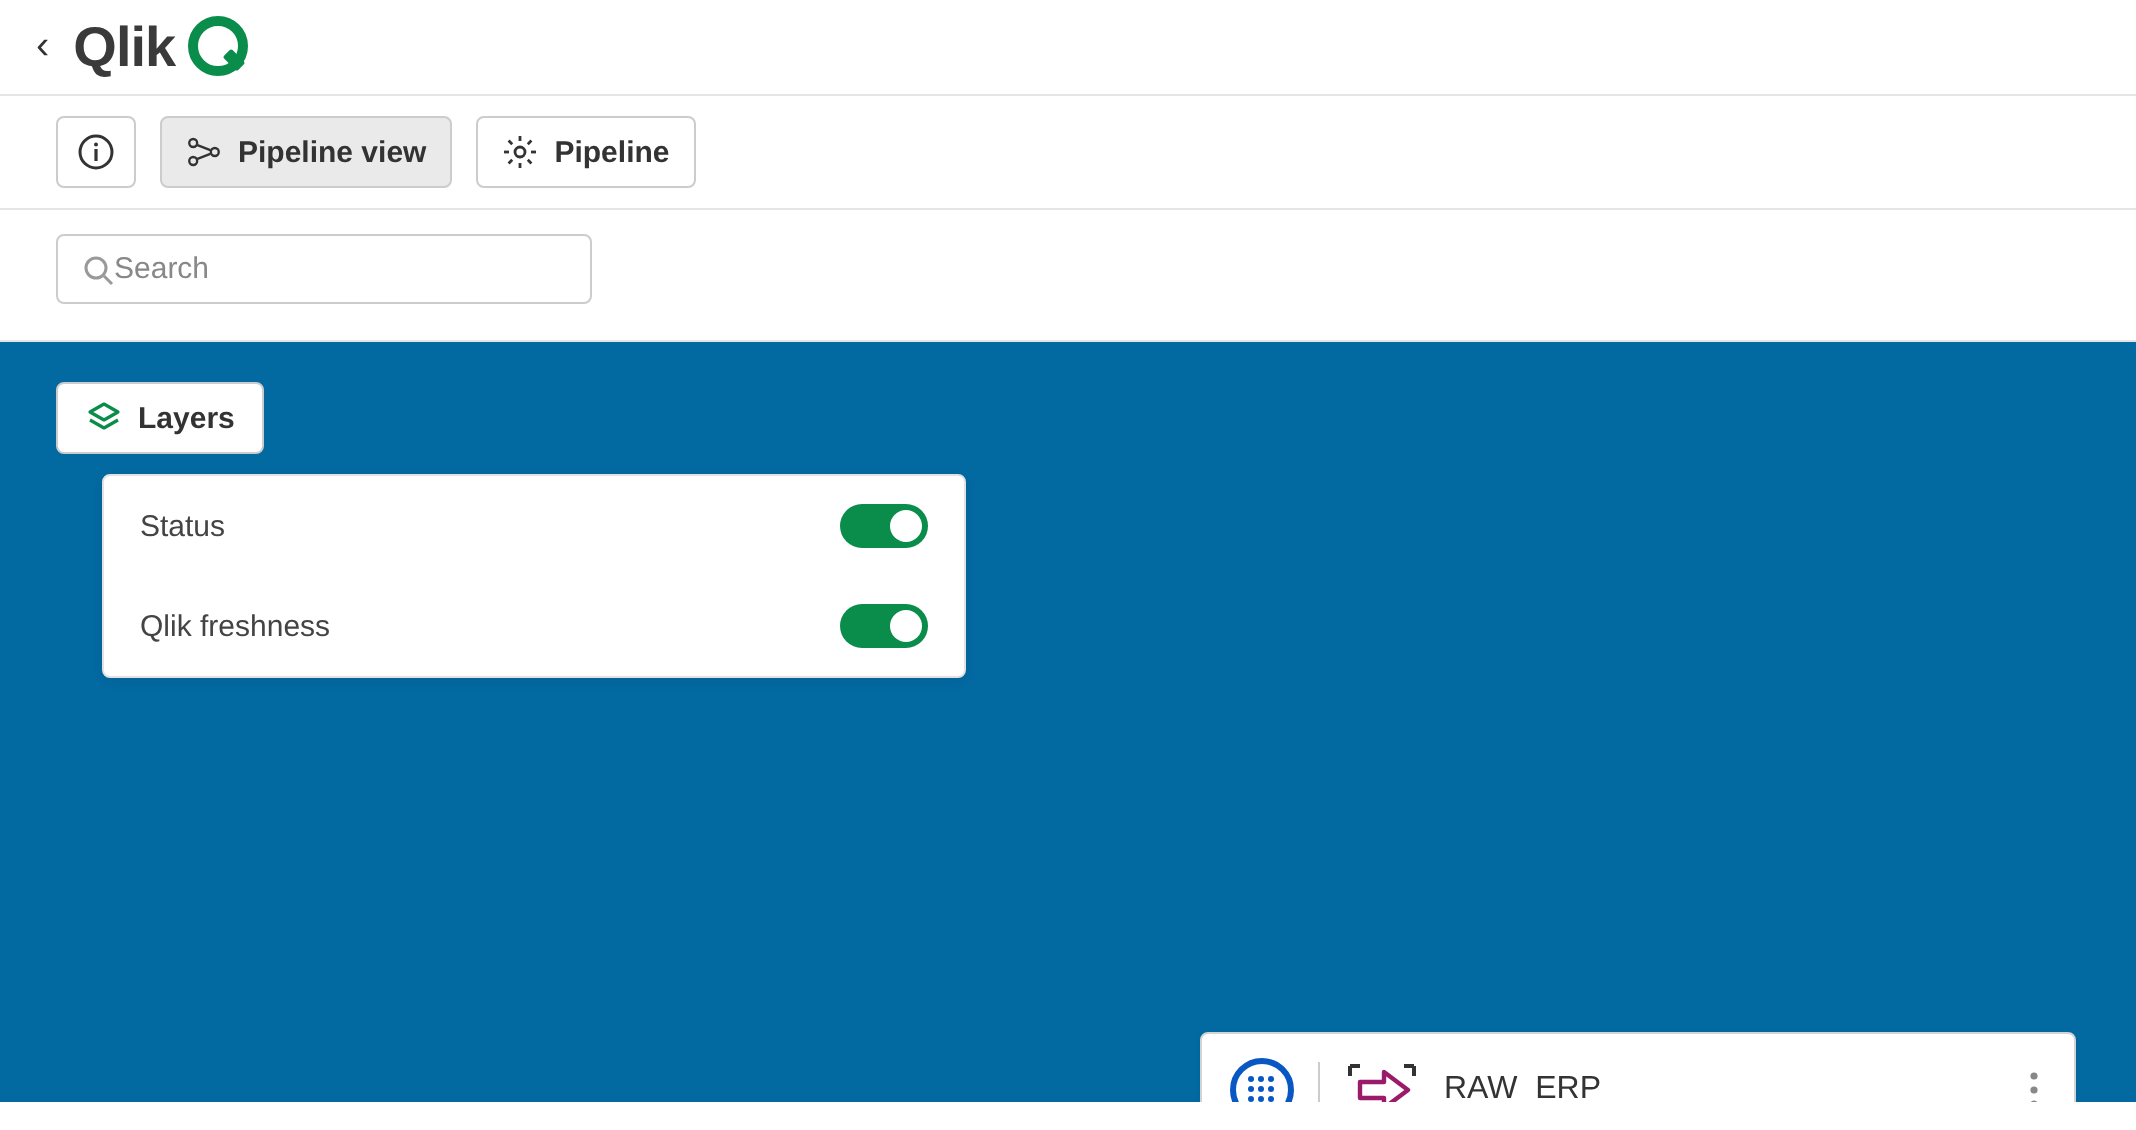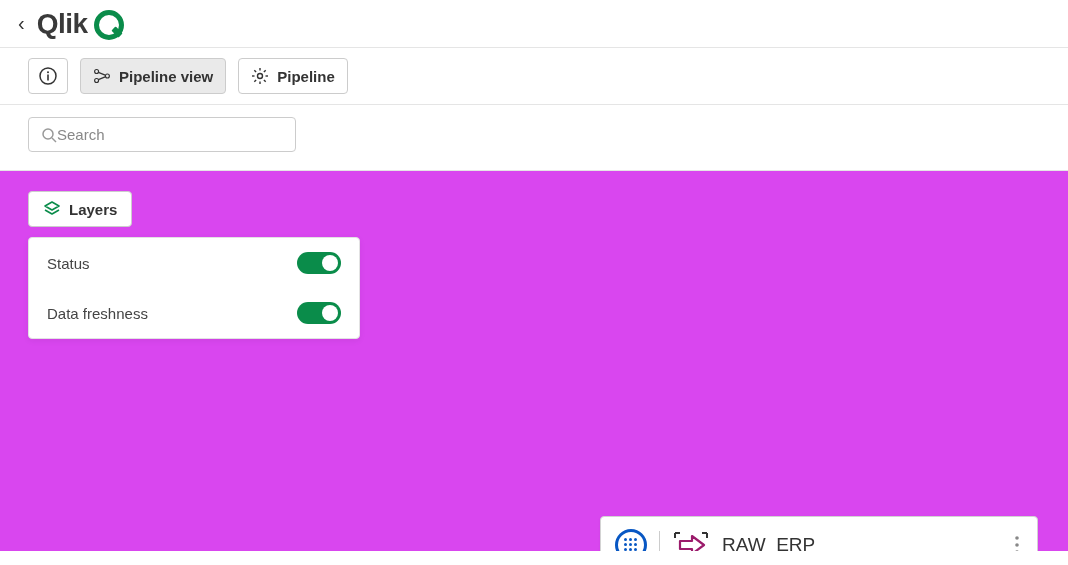--- a/index.html
+++ b/index.html
@@ -1,48 +1,48 @@
 <!DOCTYPE html>
 <html><head>
 <meta charset="utf-8">
 <style>
   * { box-sizing: border-box; margin: 0; padding: 0; }
   body { font-family: -apple-system, BlinkMacSystemFont, "Segoe UI", Arial, sans-serif; background: #fff; color: #333; font-size: 14px; width: 1068px; }
   
   .header-bar { display: flex; align-items: center; padding: 8px 18px; border-bottom: 1px solid #e5e5e5; height: 48px; }
   .back-chevron { font-size: 20px; color: #333; margin-right: 12px; cursor: pointer; }
-  .logo { display: flex; align-items: flex-end; }
+  .logo { display: flex; align-items: flex-start; }
   .logo-text { font-weight: 700; font-size: 28px; letter-spacing: -0.5px; color: #3a3a3a; }
   .logo-mark { width: 30px; height: 30px; border-radius: 50%; border: 5px solid #0a8c4a; margin-left: 6px; position: relative; display:inline-block; }
   .logo-mark::after { content:''; position:absolute; width:10px; height:6px; background:#0a8c4a; right:-3px; bottom:0; transform: rotate(45deg); border-radius: 1px; }
 
   .toolbar { display: flex; align-items: center; gap: 12px; padding: 10px 28px; border-bottom: 1px solid #e5e5e5; }
   .tb-btn { display: flex; align-items: center; gap: 8px; border: 1px solid #ccc; border-radius: 4px; padding: 8px 12px; background: #fff; cursor: pointer; font-size: 15px; color: #333; font-weight: 600; }
   .tb-btn.icon-only { padding: 8px 10px; }
   .tb-btn.active { background: #eaeaea; }
   .tb-icon { width: 18px; height: 18px; display: flex; align-items: center; justify-content: center; }
 
   .search-row { padding: 12px 28px 18px; border-bottom: 1px solid #e5e5e5; }
   .search-box { display: flex; align-items: center; gap: 0; border: 1px solid #ccc; border-radius: 4px; padding: 8px 12px; width: 268px; background:#fff; }
   .search-box input { border: none; outline: none; font-size: 15px; color: #555; flex: 1; background: transparent; }
   .search-box input::placeholder { color: #888; }
 
-  .canvas { padding: 20px 28px; background: #d946ef; position: relative; min-height: 380px; }
+  .canvas { padding: 20px 28px; background: #0369a1; position: relative; min-height: 380px; }
   
   .layers-btn { display: inline-flex; align-items: center; gap: 8px; border: 1px solid #ccc; border-radius: 4px; padding: 8px 14px; background: #fff; cursor: pointer; font-weight: 600; font-size: 15px; }
   
-  .layers-panel { margin-top: 10px; width: 332px; background: #fff; border: 1px solid #e2e2e2; border-radius: 4px; box-shadow: 0 2px 6px rgba(0,0,0,0.06); }
+  .layers-panel { margin-top: 10px; width: 432px; background: #fff; border: 1px solid #e2e2e2; border-radius: 4px; box-shadow: 0 2px 6px rgba(0,0,0,0.06); margin-left: 23px; }
   .layer-row { display: flex; justify-content: space-between; align-items: center; padding: 14px 18px; font-size: 15px; color: #444; }
   
   .toggle { width: 44px; height: 22px; border-radius: 11px; background: #0a8c4a; position: relative; cursor: pointer; }
   .toggle::after { content:''; position: absolute; width: 16px; height: 16px; background: #fff; border-radius: 50%; top: 3px; right: 3px; }
   
   .node { position: absolute; background: #fff; border: 1px solid #d3d3d3; border-radius: 4px; box-shadow: 0 1px 3px rgba(0,0,0,0.05); }
   .node-header { display: flex; align-items: center; gap: 12px; padding: 12px 14px; }
-  .node-title { font-size: 19px; color: #333; flex: 1; }
+  .node-title { font-size: 16px; color: #333; flex: 1; }
   .node-menu { color: #888; cursor: pointer; font-size: 18px; padding: 0 4px; }
   
   .target-node { top: 345px; left: 600px; width: 438px; }
   .blue-circle { width: 32px; height: 32px; border-radius: 50%; border: 3px solid #0857c3; display: flex; align-items: center; justify-content: center; position:relative; }
   .blue-dots { position:relative; width:14px; height:14px; }
   .blue-dots span { position:absolute; width:3px; height:3px; background:#0857c3; border-radius:50%; }
   .vsep { width: 1px; height: 28px; background: #ccc; }
   .arrow-box { width: 38px; height: 32px; display:flex; align-items:center; justify-content:center; }
   
   svg { display: block; }
@@ -122,21 +122,21 @@
     </span>
     <span>Layers</span>
   </div>
 
   <div class="layers-panel">
     <div class="layer-row">
       <span>Status</span>
       <span class="toggle"></span>
     </div>
     <div class="layer-row">
-      <span>Data freshness</span>
+      <span>Qlik freshness</span>
       <span class="toggle"></span>
     </div>
   </div>
 
   
   
 
   
   <div class="node target-node">
     <div class="node-header">

